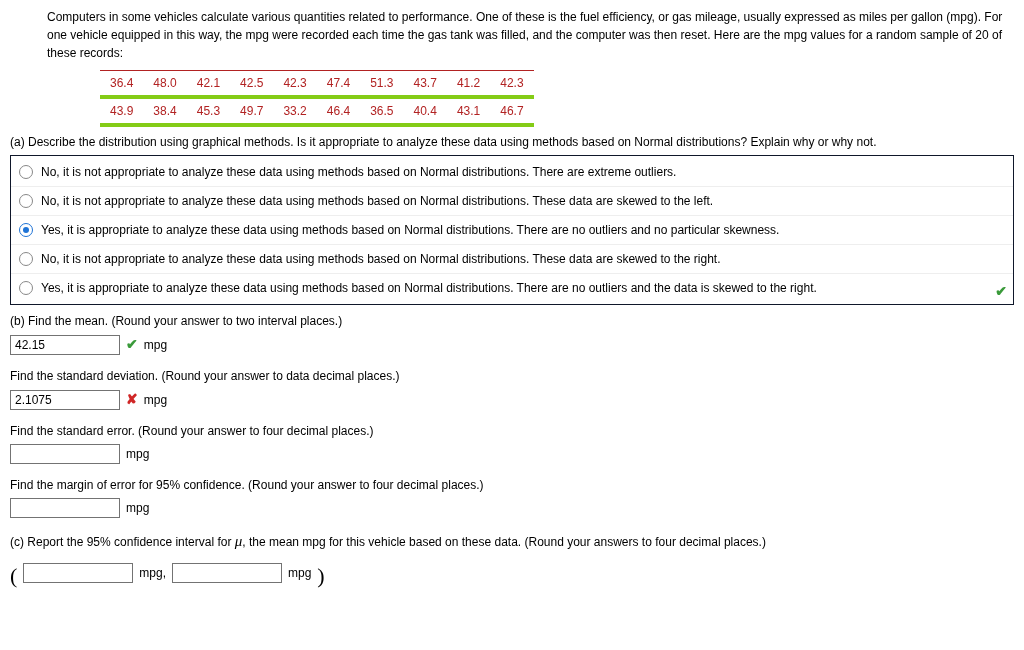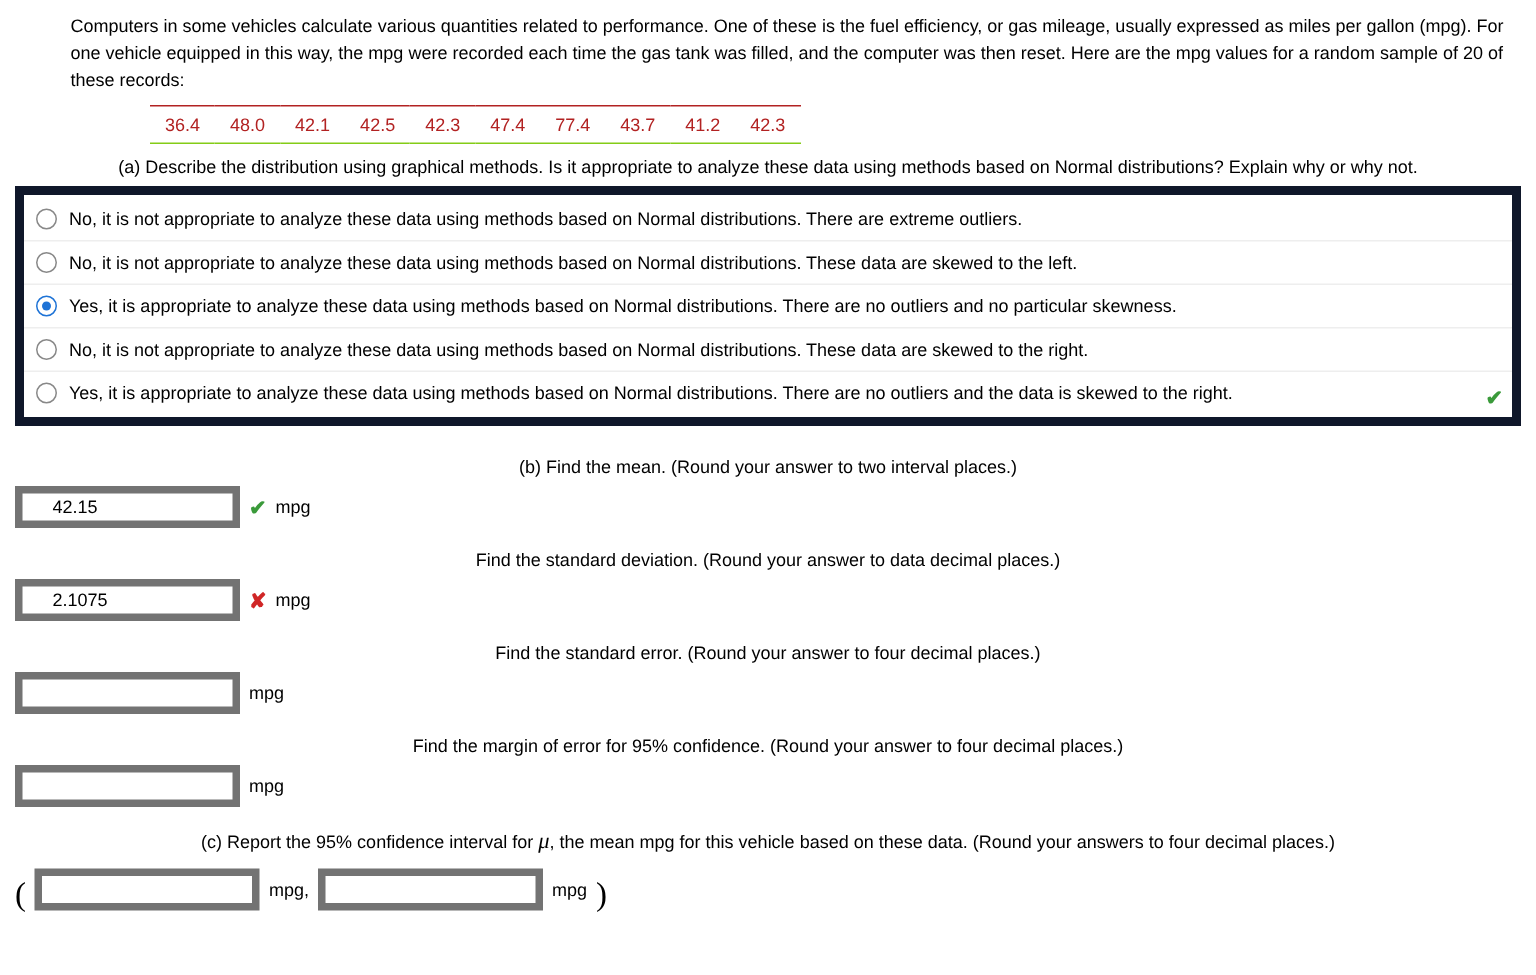--- a/index.html
+++ b/index.html
@@ -14,28 +14,28 @@
   .problem-text { margin-bottom: 8px; margin-left: 37px; }
   .data-table {
     margin: 4px 0 6px 90px;
     border-collapse: collapse;
   }
   .data-table td {
     padding: 3px 10px;
     color: #b22222;
     font-size: 12px;
   }
-  .data-table tr { border-bottom: 1px solid #84cc16; }
+  .data-table tr { border-bottom: 4px solid #84cc16; }
   .data-table tr:first-child td { border-top: 1px solid #b22222; }
-  .subq { margin-top: 6px; margin-bottom: 4px; text-align: center; }
+  .subq { margin-top: 6px; margin-bottom: 4px; }
   .mc-box {
-    border: 6px solid #0f172a;
+    border: 1px solid #0f172a;
     padding: 2px 0;
     position: relative;
-    margin-bottom: 18px;
+    margin-bottom: 7px;
   }
   .mc-row {
     display: flex;
     align-items: center;
     gap: 8px;
     padding: 5px 8px;
     border-bottom: 1px solid #eee;
   }
   .mc-row:last-of-type { border-bottom: none; }
   .radio {
@@ -62,23 +62,23 @@
   }
   .answer-line {
     display: flex;
     align-items: center;
     gap: 6px;
     margin: 2px 0 12px 0;
   }
   .answer-input {
     width: 100px;
     height: 18px;
-    border: 5px solid #737373;
+    border: 1px solid #737373;
     font-size: 12px;
-    padding: 0 20px;
+    padding: 0 4px;
     font-family: inherit;
   }
   .mark-correct { color: #3a9a3a; font-weight: bold; font-size: 14px; }
   .mark-wrong { color: #d02626; font-weight: bold; font-size: 14px; }
   .unit { font-size: 12px; }
   .paren { font-family: "Times New Roman", serif; font-size: 22px; position: relative; top: 2px; }
   .mu { font-family: "Times New Roman", serif; font-style: italic; font-size: 15px; }
 </style>
 </head>
 <body>
@@ -87,24 +87,36 @@
 
 <table class="data-table">
   <tbody>
       <tr>
     <td>36.4</td>
     <td>48.0</td>
     <td>42.1</td>
     <td>42.5</td>
     <td>42.3</td>
     <td>47.4</td>
-    <td>77.4</td>
+    <td>51.3</td>
     <td>43.7</td>
     <td>41.2</td>
     <td>42.3</td>
+  </tr>
+  <tr>
+    <td>43.9</td>
+    <td>38.4</td>
+    <td>45.3</td>
+    <td>49.7</td>
+    <td>33.2</td>
+    <td>46.4</td>
+    <td>36.5</td>
+    <td>40.4</td>
+    <td>43.1</td>
+    <td>46.7</td>
   </tr>
 </tbody>
   </table>
 
 <div class="subq">(a) Describe the distribution using graphical methods. Is it appropriate to analyze these data using methods based on Normal distributions? Explain why or why not.</div>
 
 <div class="mc-box">
   <div class="mc-row">
     <span class="radio"></span>
     <span>No, it is not appropriate to analyze these data using methods based on Normal distributions. There are extreme outliers.</span>

